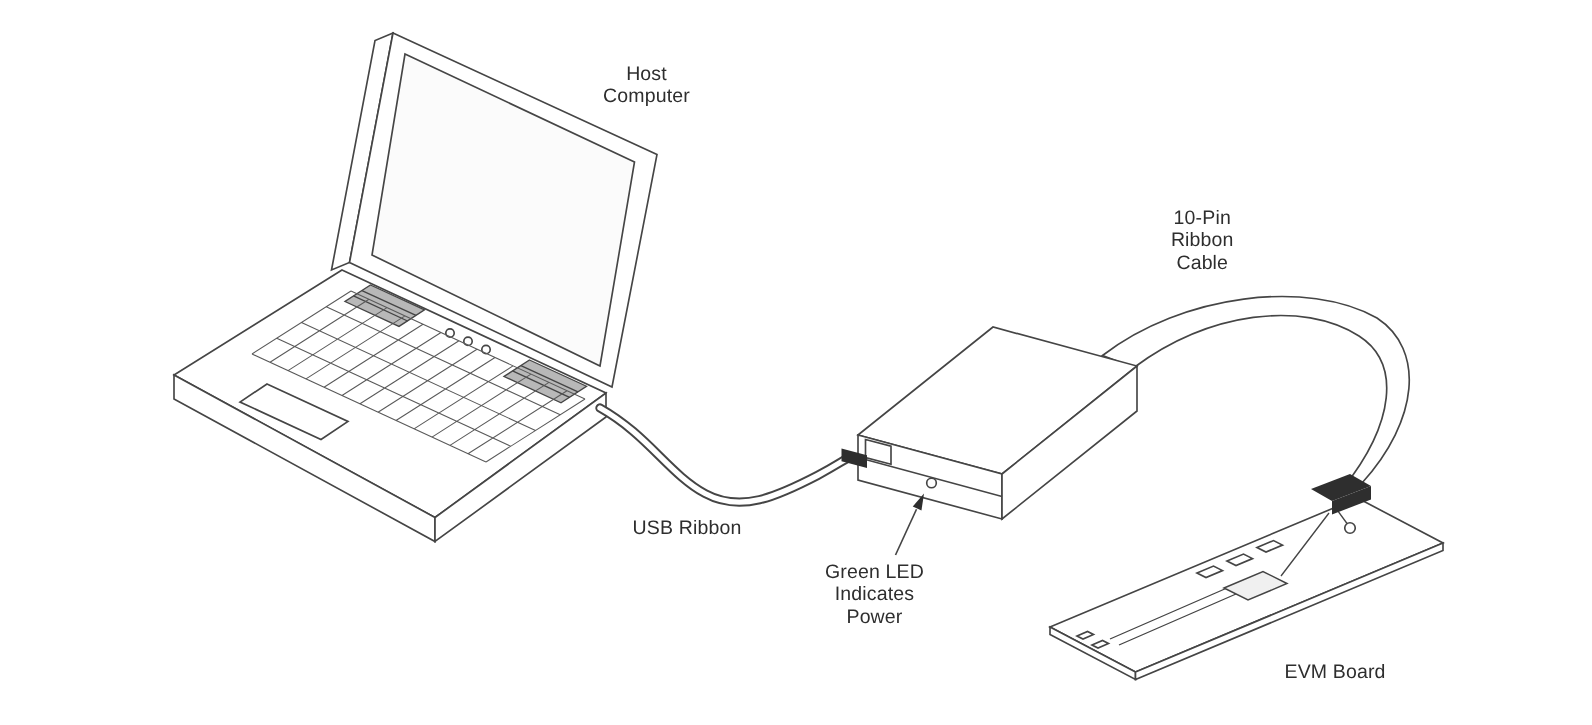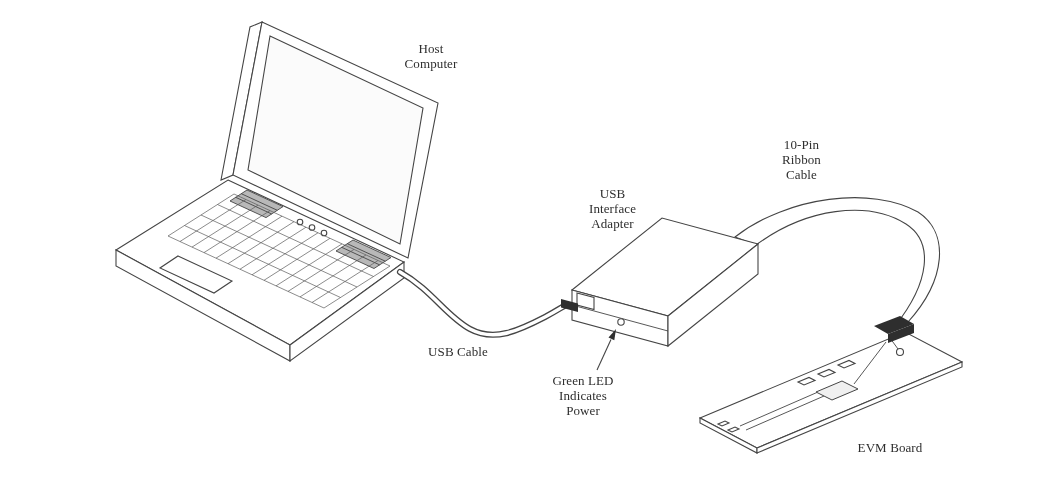--- a/index.html
+++ b/index.html
@@ -12,21 +12,20 @@
   }
   .canvas svg{position:absolute;left:0;top:0;}
   .label{
     position:absolute;
     white-space:pre-line;
     text-align:center;
     font-size:13px;
     line-height:15px;
     color:var(--text,#2e2e2e);
     letter-spacing:.1px;
-    font-family:Liberation Serif, serif;
   }
   .ln{fill:none;stroke:var(--line,#454545);stroke-width:1.1;}
   .thin{fill:none;stroke:var(--line,#454545);stroke-width:.9;}
   .fw{fill:#ffffff;stroke:var(--line,#454545);stroke-width:1.1;}
   .fscreen{fill:#fbfbfb;stroke:var(--line,#454545);stroke-width:1.1;}
   .grid{fill:none;stroke:#5a5a5a;stroke-width:.7;}
   .gray{fill:var(--speaker_gray,#b8b8b8);stroke:var(--line,#454545);stroke-width:.9;}
   .dark{fill:var(--component_dark,#2e2e2e);stroke:none;}
   .icfill{fill:#f0f0f0;stroke:var(--line,#454545);stroke-width:1;}
   .cable-outer{fill:none;stroke:var(--line,#454545);stroke-width:6.2;stroke-linecap:round;}
@@ -126,28 +125,25 @@
 
     <g>
       <path class="ln" d="M597,370 L611,339.5"></path>
       <polygon class="dark" points="616,329 614.3,340.3 608.5,337.6"></polygon>
     </g>
   </svg>
 
   <div class="label" style="left:385px;top:41px;width:92px;">Host
 Computer</div>
 
-  <div class="label" style="left:565px;top:186px;width:95px;">USB
-Interface
-Adapter</div>
 
   <div class="label" style="left:754px;top:137px;width:95px;">10-Pin
 Ribbon
 Cable</div>
 
-  <div class="label" style="left:408px;top:344px;width:100px;">USB Cable</div>
+  <div class="label" style="left:408px;top:344px;width:100px;">USB Ribbon</div>
 
   <div class="label" style="left:532px;top:373px;width:102px;">Green LED
 Indicates
 Power</div>
 
   <div class="label" style="left:840px;top:440px;width:100px;">EVM Board</div>
 </div>
 
 </body></html>

